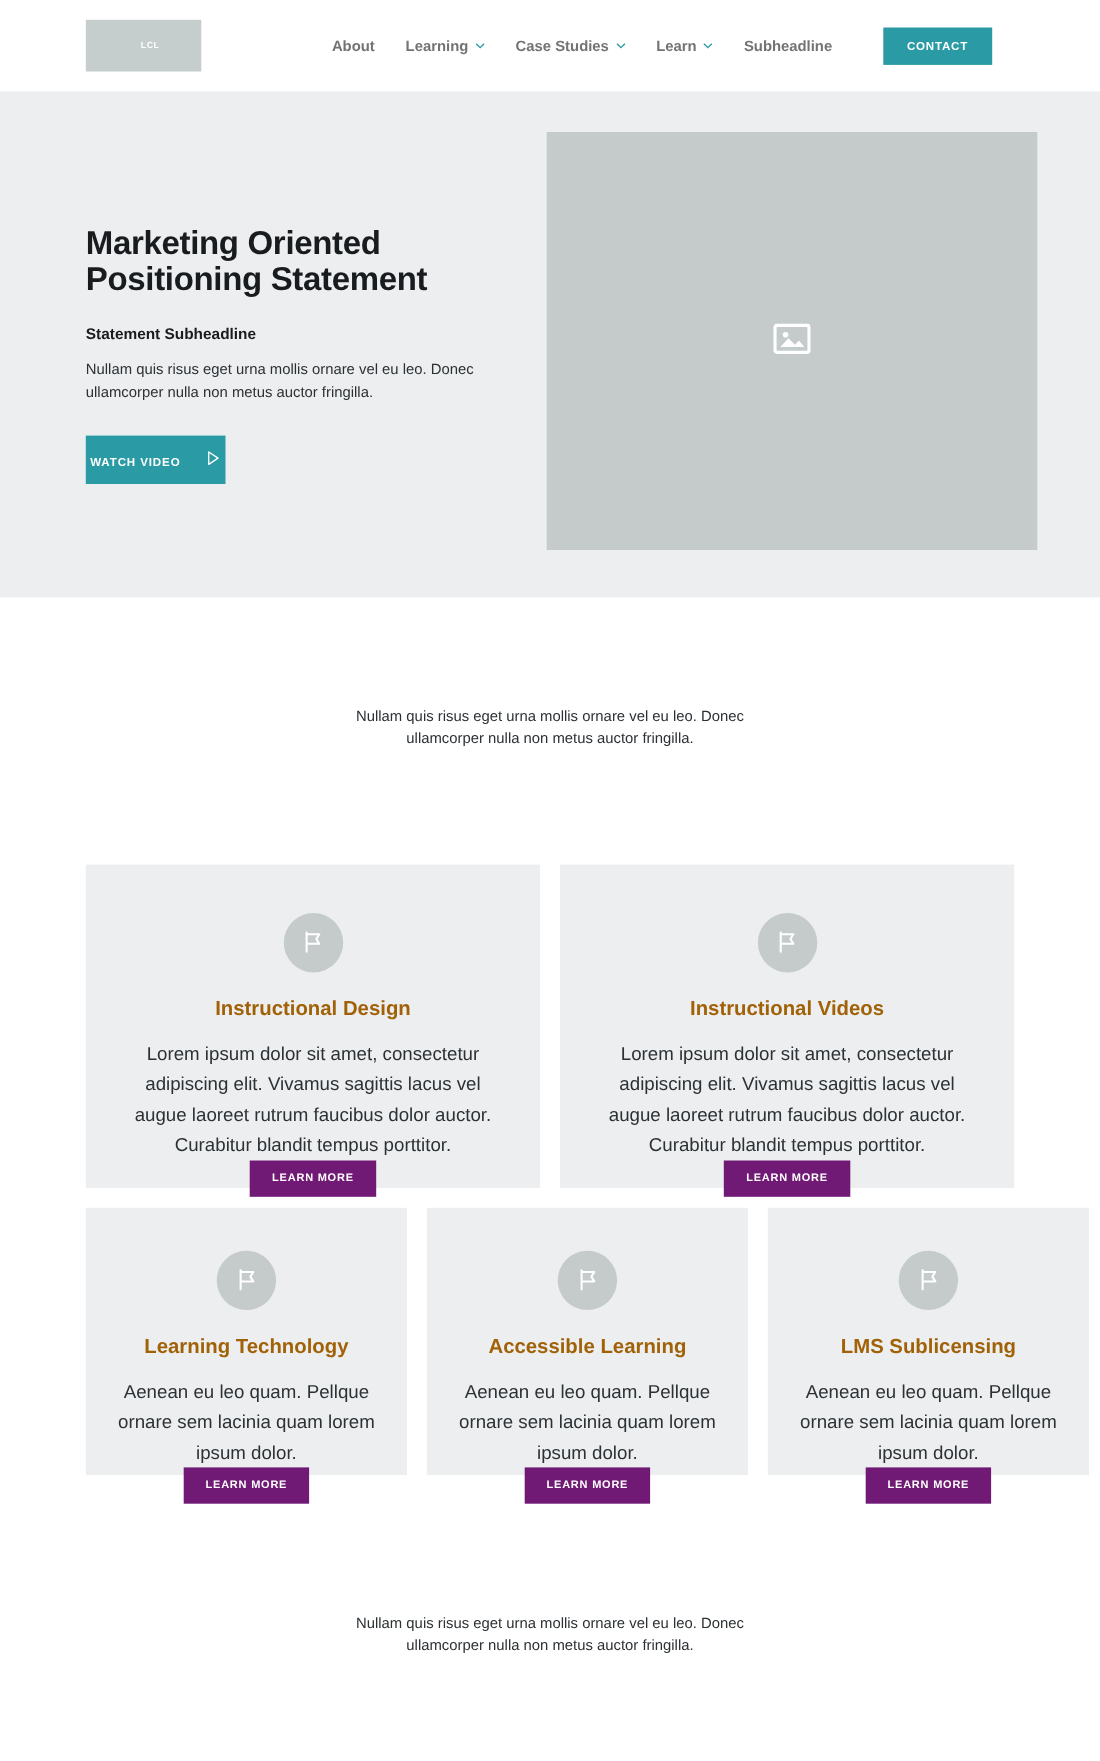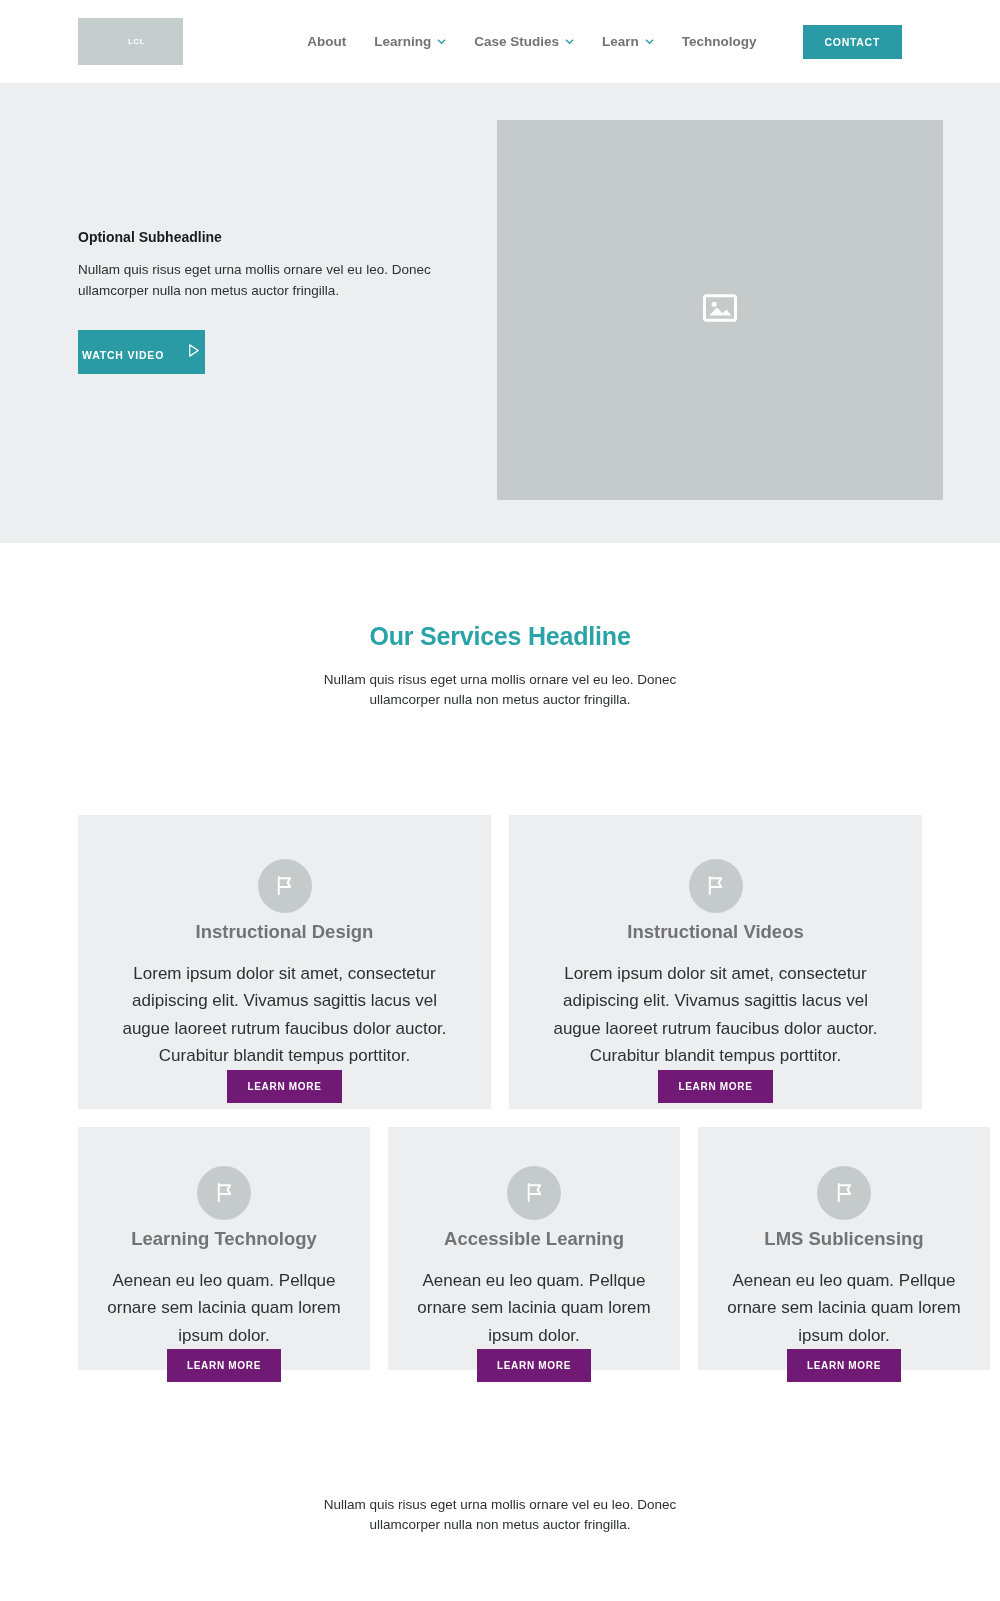--- a/index.html
+++ b/index.html
@@ -178,24 +178,24 @@
     width: 54px;
     height: 54px;
     border-radius: 50%;
     background: #c5cbcb;
     display: flex;
     align-items: center;
     justify-content: center;
     flex: none;
   }
   .card-title {
-    margin-top: 8px;
+    margin-top: 22px;
     font-size: 18.5px;
     font-weight: 700;
-    color: #737373;
+    color: #a16207;
   }
   .card-body {
     margin-top: 17px;
     font-size: 17px;
     line-height: 1.62;
     color: #2c3134;
   }
   .row-2 .card-body { width: 240px; }
   .learn-btn {
     margin-top: auto;
@@ -245,29 +245,33 @@
     </div>
     <div class="nav-item">
       <span>Learn</span>
       <span class="caret">
         <svg viewBox="0 0 10 10" width="9" height="9">
             <path d="M1 3 L5 7 L9 3" fill="none" stroke="#2a9aa5" stroke-width="1.4"></path>
           </svg>
       </span>
     </div>
     <div class="nav-item">
-      <span>Technology</span>
+      <span>Subheadline</span>
     </div>
     <button class="contact-btn">CONTACT</button>
   </nav>
 </div>
 
 <section class="hero">
   <div class="hero-text">
-    <div class="hero-sub">Optional Subheadline</div>
+    <h1 class="hero-title">
+      <span>Marketing Oriented</span><br>
+      <span>Positioning Statement</span>
+    </h1>
+    <div class="hero-sub">Statement Subheadline</div>
     <p class="hero-body">Nullam quis risus eget urna mollis ornare vel eu leo. Donec ullamcorper nulla non metus auctor fringilla.</p>
     <button class="watch-btn">
       <span class="watch-label">WATCH VIDEO</span>
       <span>
         <svg viewBox="0 0 16 16" width="15" height="15">
             <path d="M4 2 L13 8 L4 14 Z" fill="none" stroke="#ffffff" stroke-width="1.3" stroke-linejoin="round"></path>
           </svg>
       </span>
     </button>
   </div>
@@ -278,21 +282,20 @@
         <rect x="1.4" y="1.4" width="29.2" height="23.2" rx="2" fill="none" stroke="#ffffff" stroke-width="2.8"></rect>
         <circle cx="10.5" cy="9.5" r="2.4" fill="#ffffff"></circle>
         <path d="M6 20 L13 12.5 L18.5 18 L22 14.5 L26.5 20 Z" fill="#ffffff"></path>
       </svg>
     </span>
   </div>
 </section>
 
 <section class="services">
   <div class="section-head">
-    <h2 class="section-title">Our Services Headline</h2>
     <p class="section-sub">Nullam quis risus eget urna mollis ornare vel eu leo. Donec ullamcorper nulla non metus auctor fringilla.</p>
   </div>
 
   <div class="cards-row row-1">
     <div class="card">
       <div class="icon-circle">
         <svg viewBox="0 0 24 24" width="23" height="23">
           <path d="M6 3 L6 21 M6 4.5 L18 4.5 L15.2 9 L18 13.5 L6 13.5" fill="none" stroke="#ffffff" stroke-width="2" stroke-linejoin="round" stroke-linecap="round"></path>
         </svg>
       </div>

